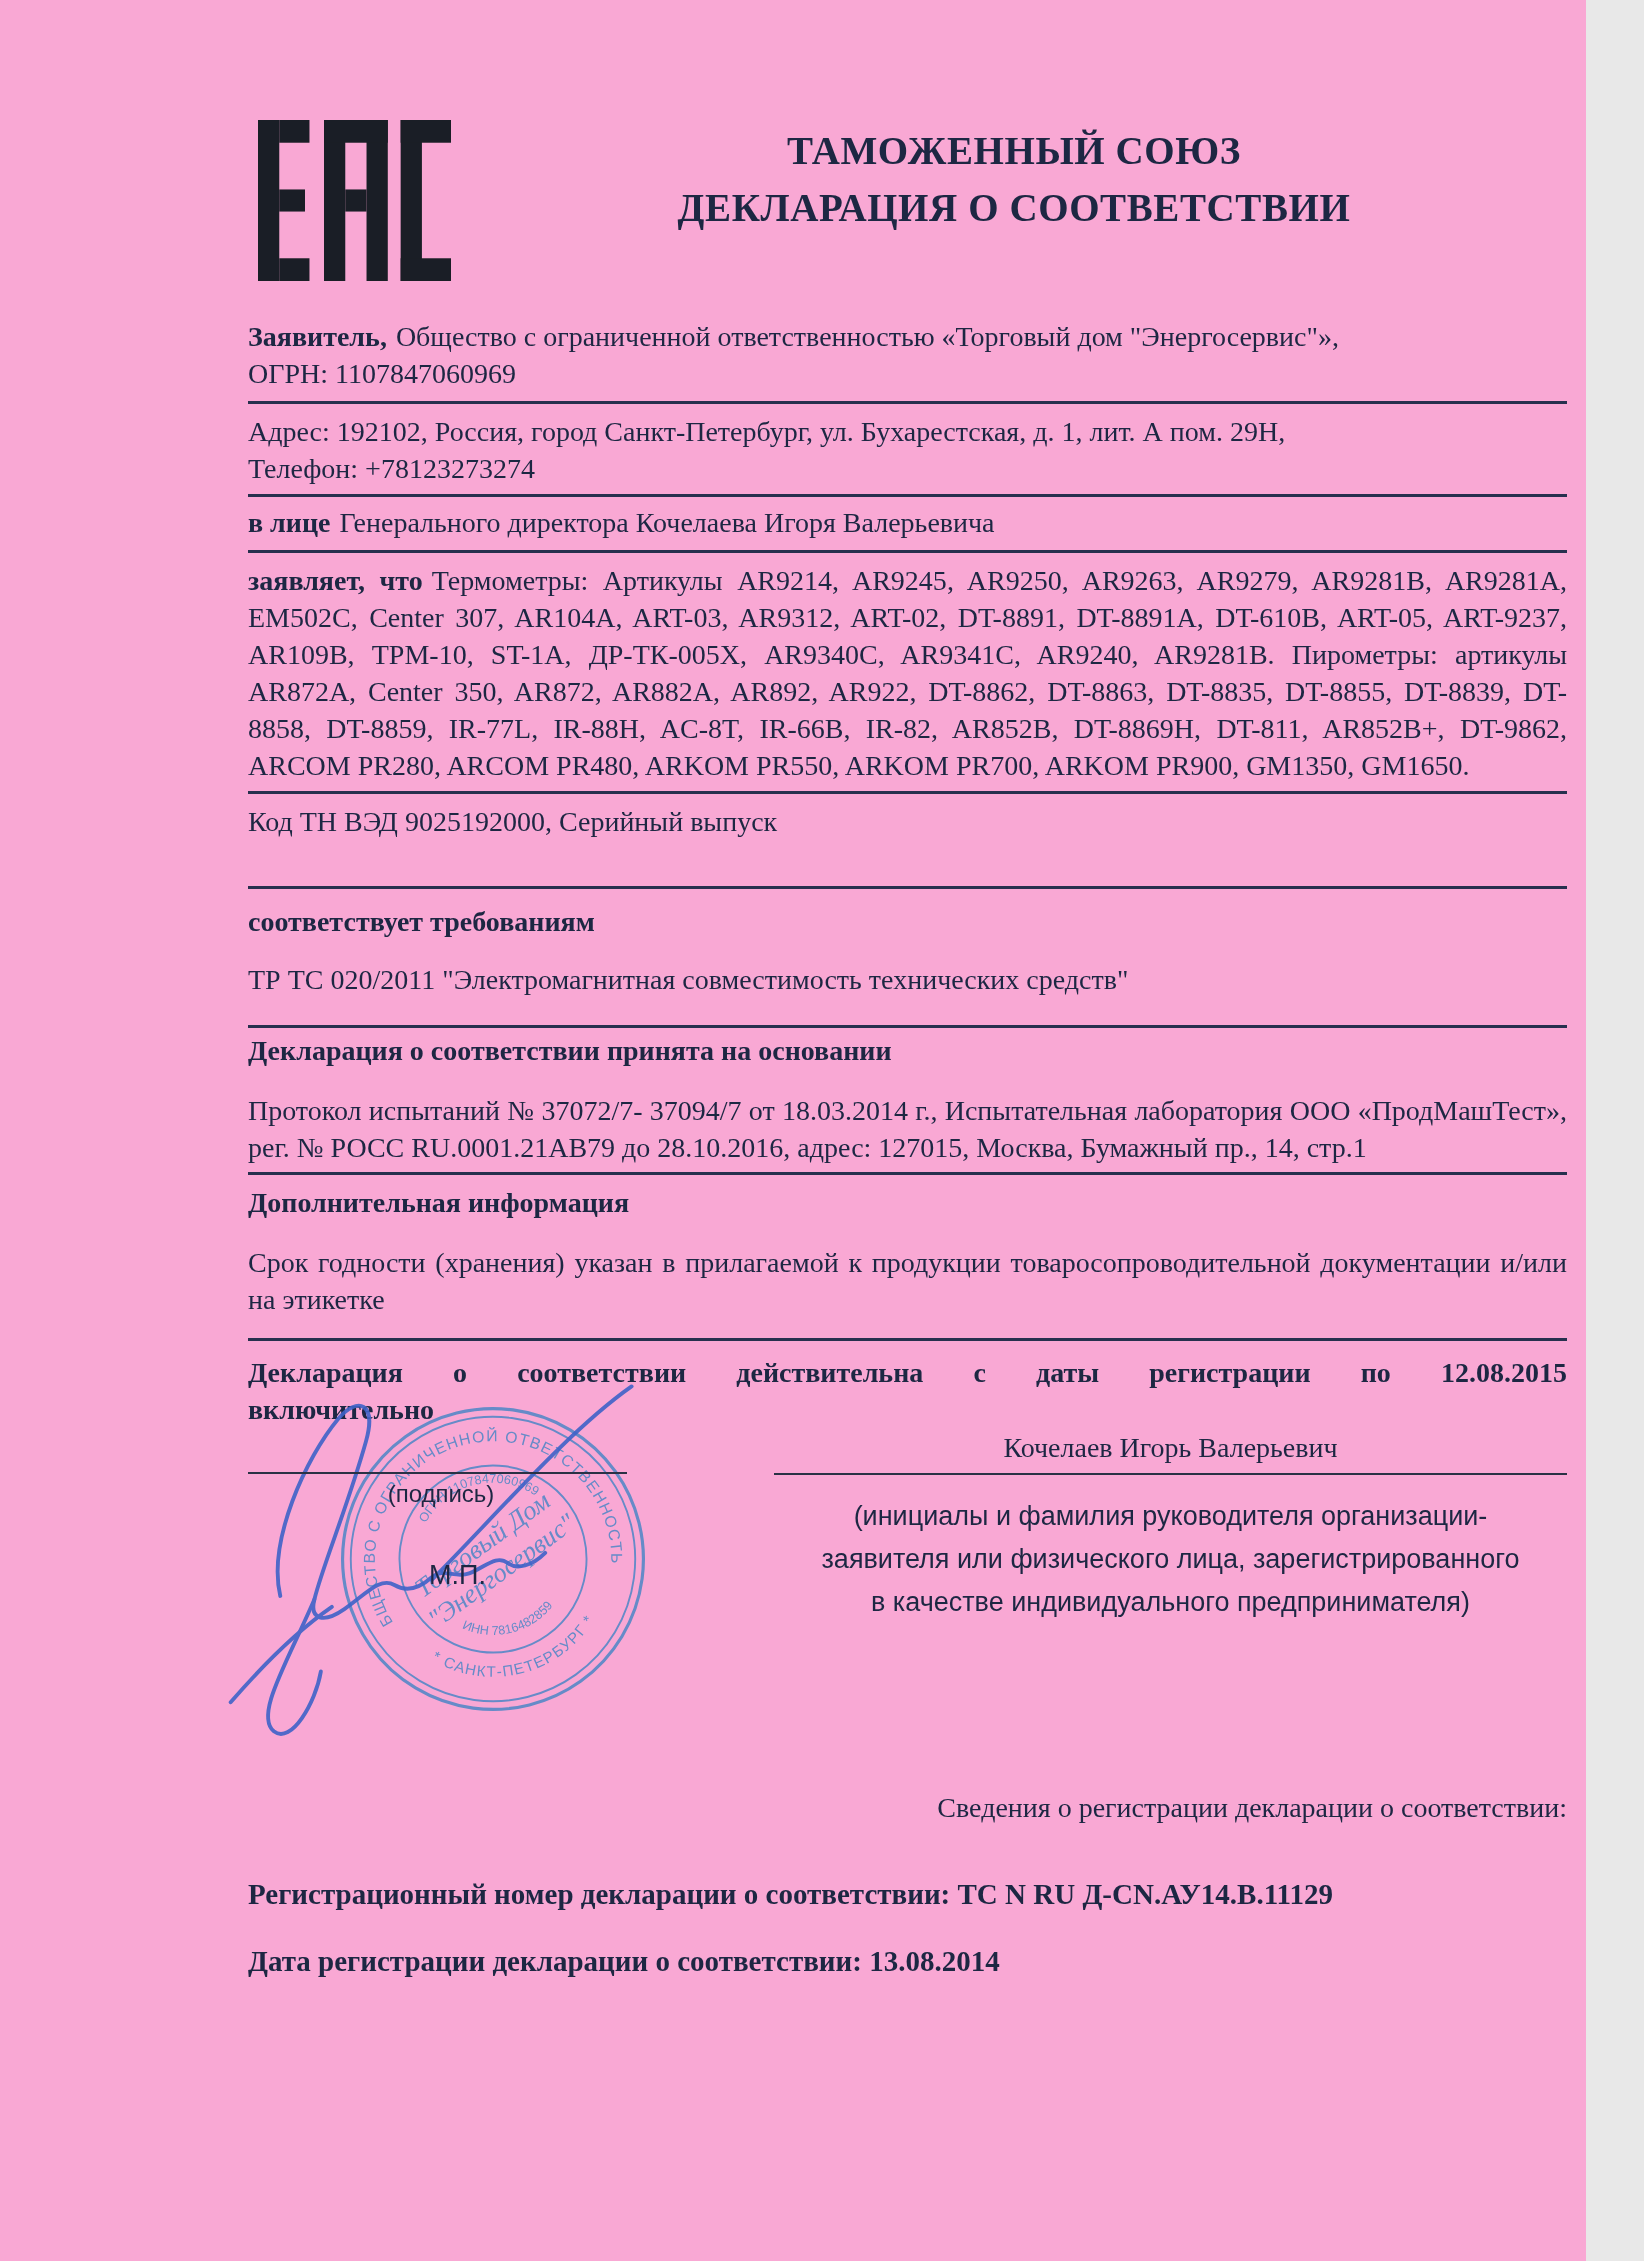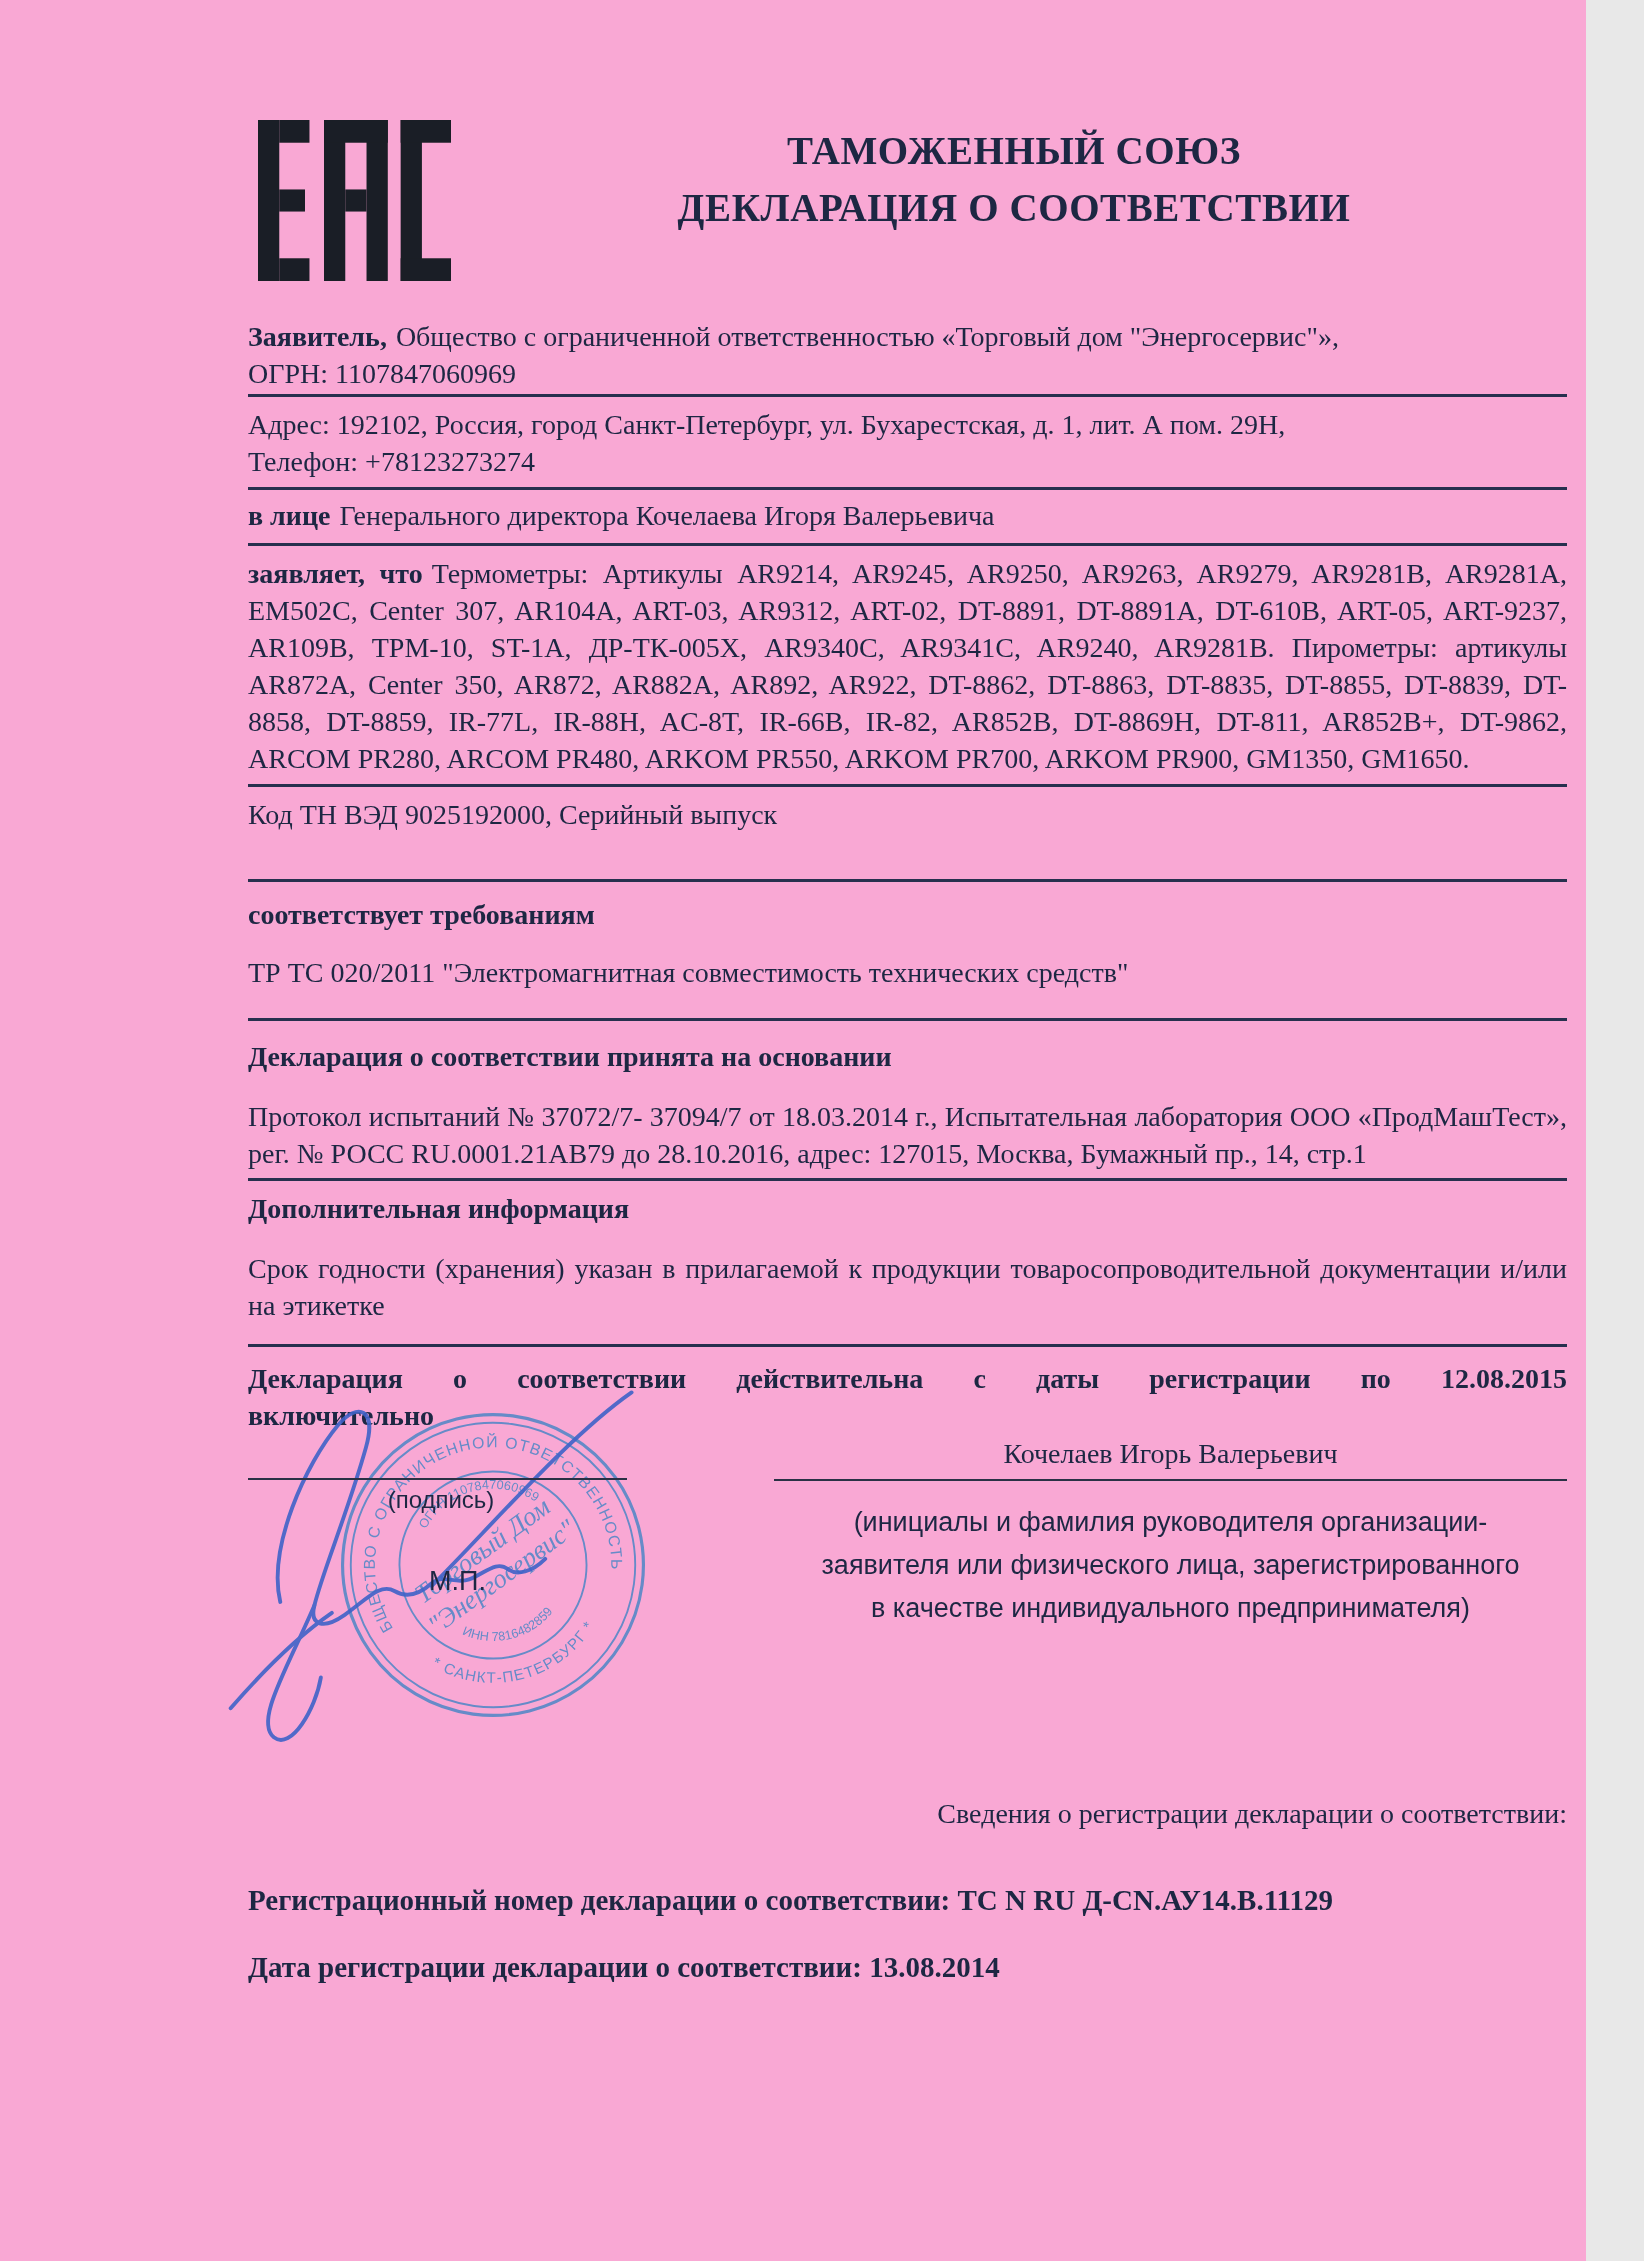--- a/index.html
+++ b/index.html
@@ -16,28 +16,28 @@
   
   .hdr{position:relative;height:213px;}
   .eac{position:absolute;left:9.7px;top:22.6px;}
   .title{margin-left:213px;text-align:center;font-weight:bold;font-size:39px;line-height:57px;padding-top:24.5px;letter-spacing:0.6px;}
   
   .sec{border-bottom:3.2px solid #27304e;}
   p{margin:0;font-size:28px;line-height:37px;}
   .lbl{font-weight:bold;margin-right:9px;}
   .just{text-align:justify;}
   .bold{font-weight:bold;}
-  .s1{margin-top:7.7px;padding-bottom:2px;}
+  .s1{margin-top:7.7px;padding-bottom:9px;}
   .s2{padding-top:9px;padding-bottom:7.7px;}
   .s3{padding-top:6.4px;padding-bottom:9px;}
   .s4{padding-top:9px;padding-bottom:7.7px;}
   .s5{padding-top:9px;padding-bottom:46px;}
   .s6{padding-top:14px;padding-bottom:27px;}
   .s6 .body{margin-top:20.6px;}
-  .s7{padding-top:17px;padding-bottom:6.4px;}
+  .s7{padding-top:4px;padding-bottom:6.4px;}
   .s7 .body{margin-top:23px;}
   .s8{padding-top:9px;padding-bottom:20px;}
   .s8 .body{margin-top:23px;}
   .s9{padding-top:13px;}
   .justlast{display:block;text-align:justify;text-align-last:justify;font-weight:bold;}
   
   .sig-area{position:relative;height:310px;margin-top:3.9px;}
   .sig-line-left{position:absolute;left:0;top:40px;width:379px;border-top:2.6px solid #2a3145;}
   .sign-hint{position:absolute;left:77px;top:48px;width:232px;text-align:center;
      font-family:"Liberation Sans", sans-serif;font-size:24px;}

